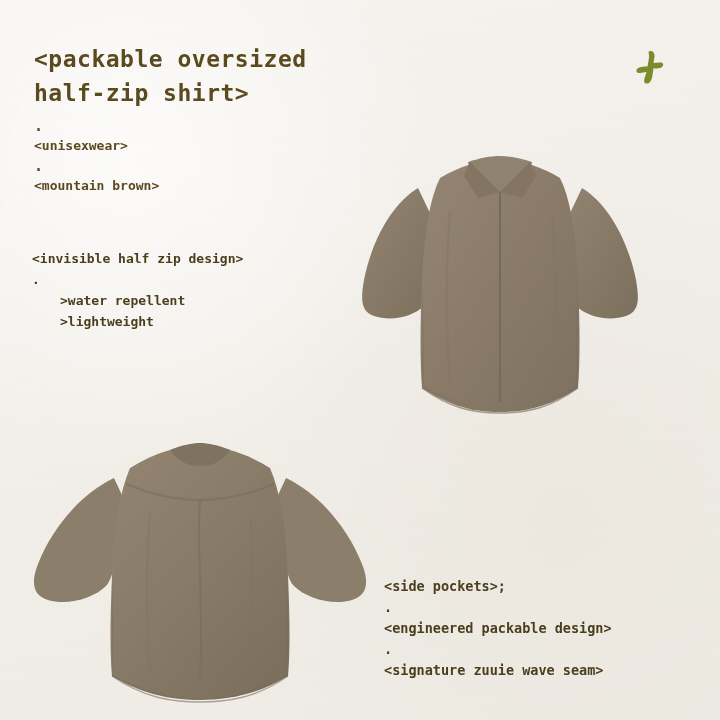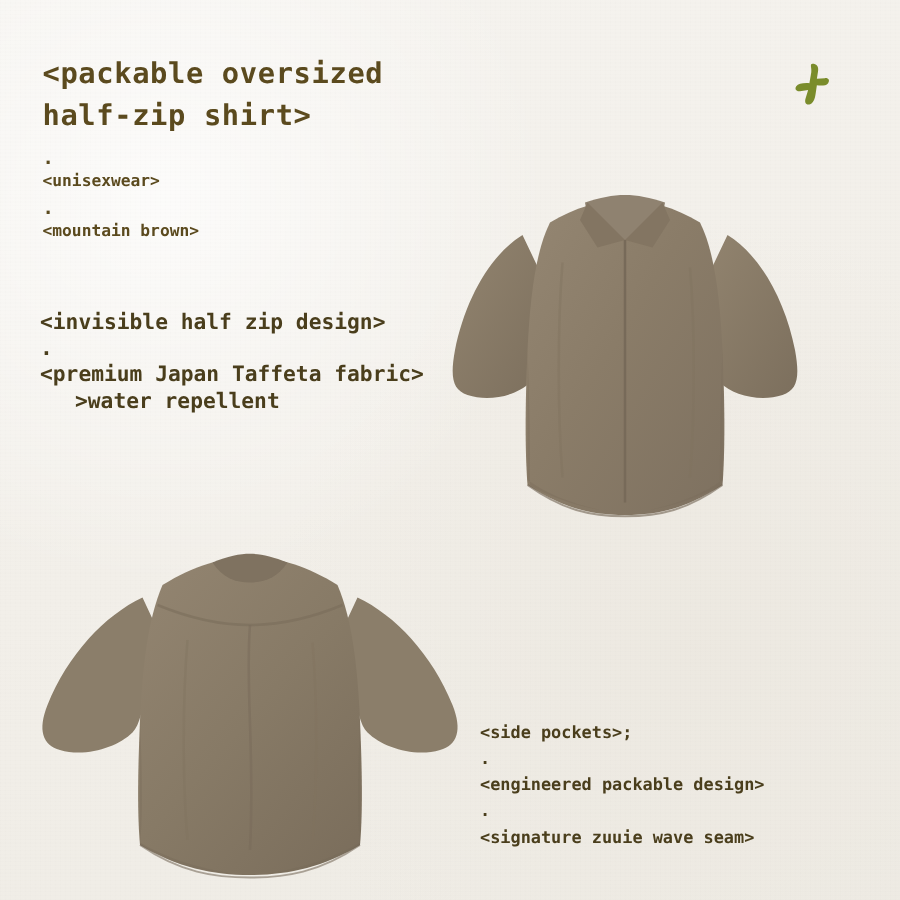--- a/index.html
+++ b/index.html
@@ -67,21 +67,21 @@
     color: #5b4a1e;
   }
 
   .features-block {
     position: absolute;
     left: 32px;
     top: 248px;
     color: #4a3e1c;
   }
   .feat-line {
-    font-size: 17px;
+    font-size: 13px;
     font-weight: bold;
     line-height: 21px;
     white-space: pre;
   }
   .feat-sub {
     padding-left: 28px;
   }
 
   .bottom-block {
     position: absolute;
@@ -128,22 +128,22 @@
   <div class="sub-block">
     <div class="dot-line">.</div>
     <div class="sub-line">&lt;unisexwear&gt;</div>
     <div class="dot-line">.</div>
     <div class="sub-line">&lt;mountain brown&gt;</div>
   </div>
 
   <div class="features-block">
     <div class="feat-line">&lt;invisible half zip design&gt;</div>
     <div class="feat-line">.</div>
-    <div class="feat-line">&lt;premium Japan Taffeta fabric&gt;</div>
     <div class="feat-line feat-sub">&gt;water repellent</div>
+    <div class="feat-line feat-sub">&gt;lightweight</div>
   </div>
 
   <div class="bottom-block">
     <div class="bottom-line">&lt;side pockets&gt;;</div>
     <div class="bottom-line">.</div>
     <div class="bottom-line">&lt;engineered packable design&gt;</div>
     <div class="bottom-line">.</div>
     <div class="bottom-line">&lt;signature zuuie wave seam&gt;</div>
   </div>
 

